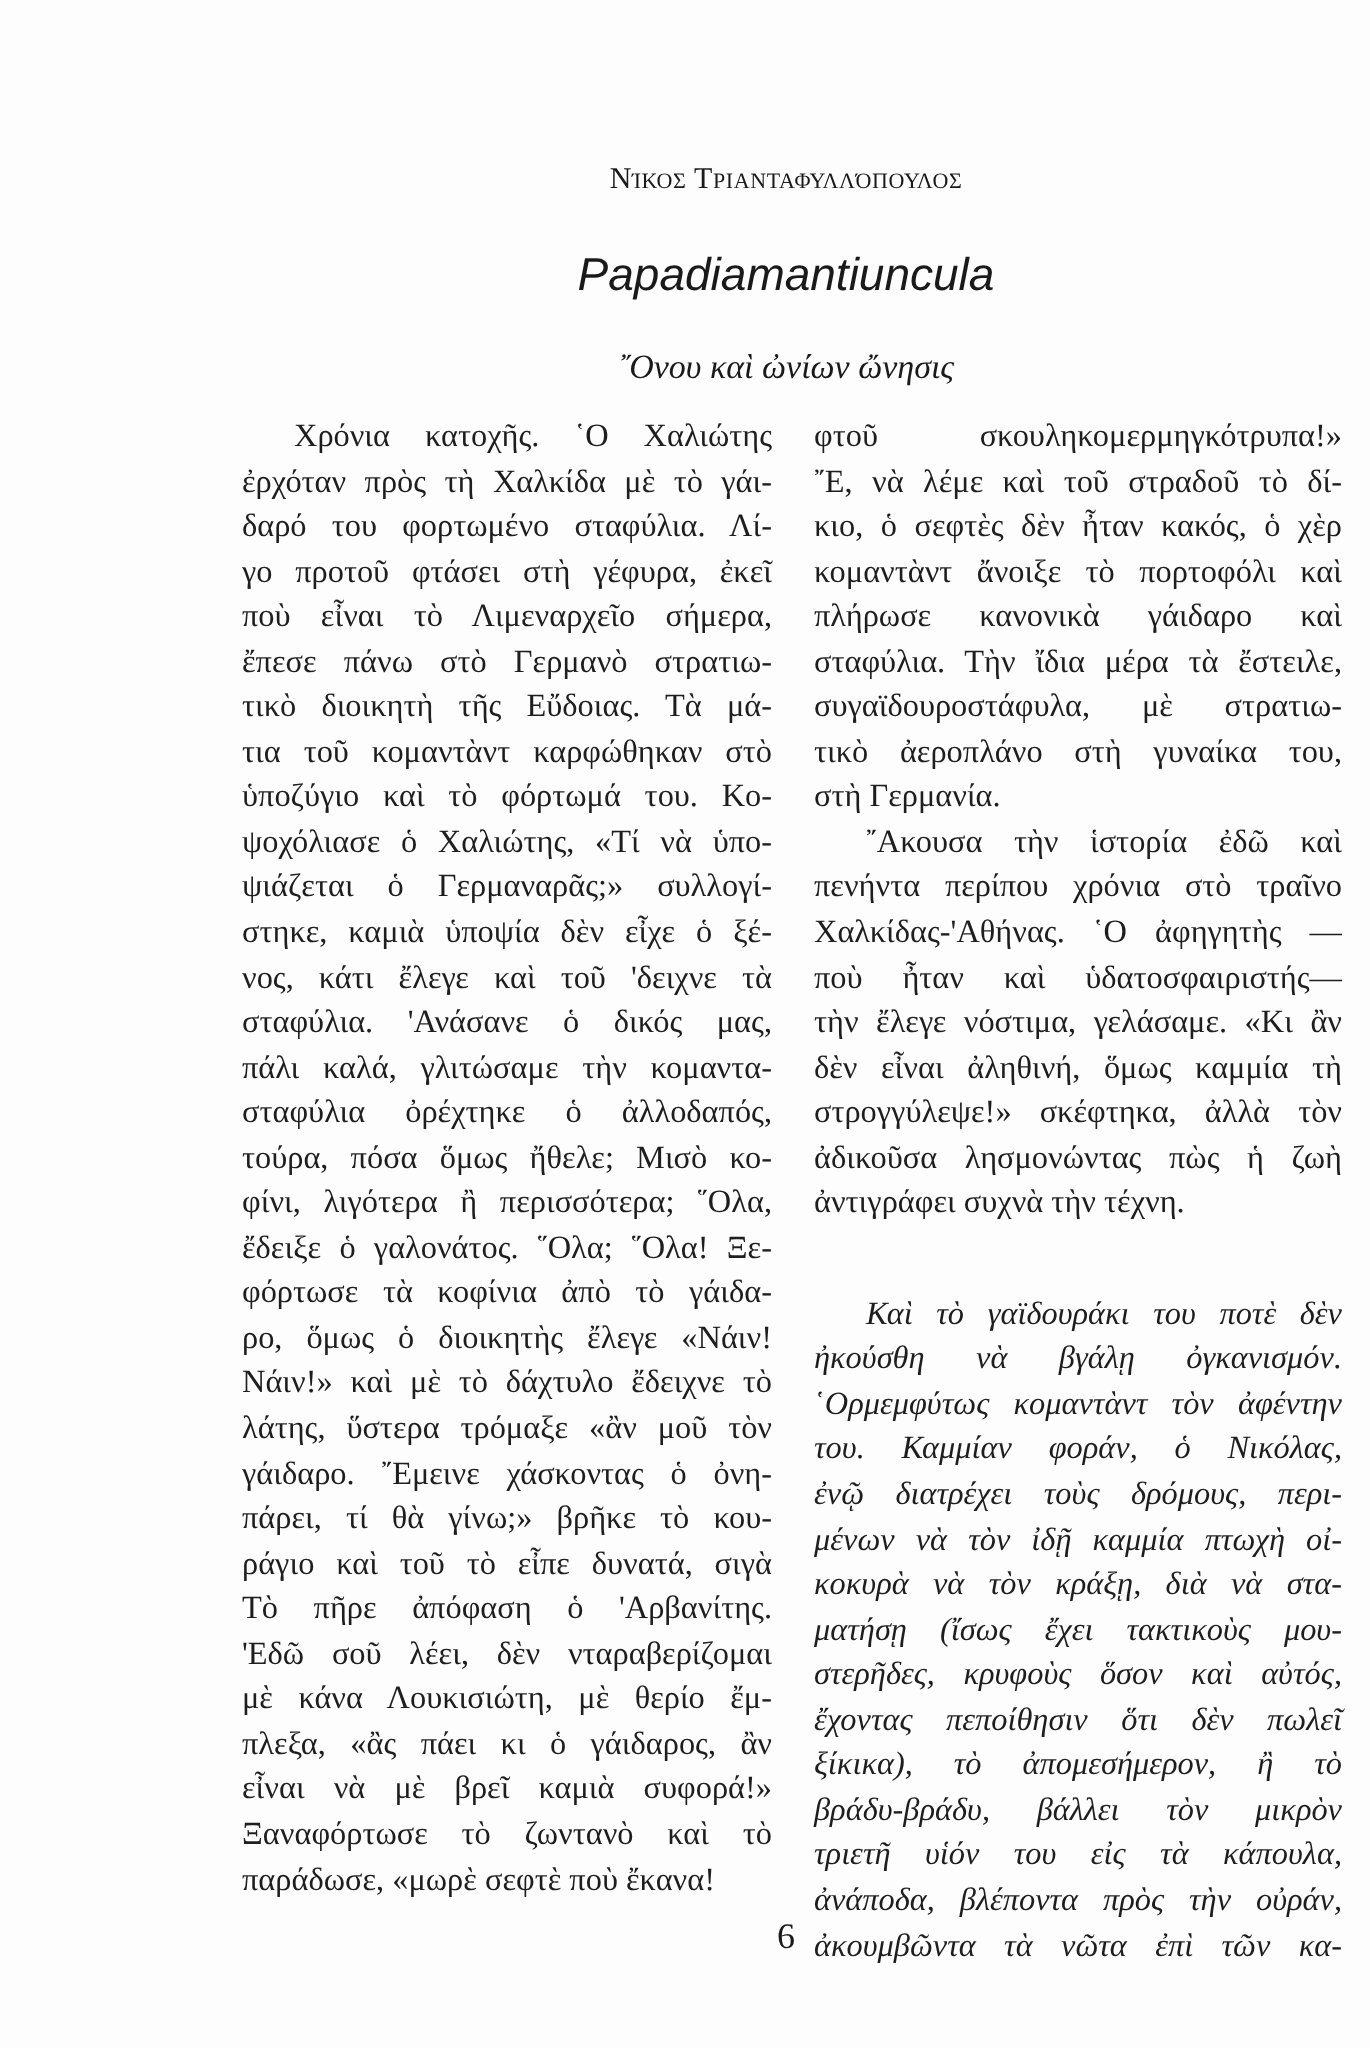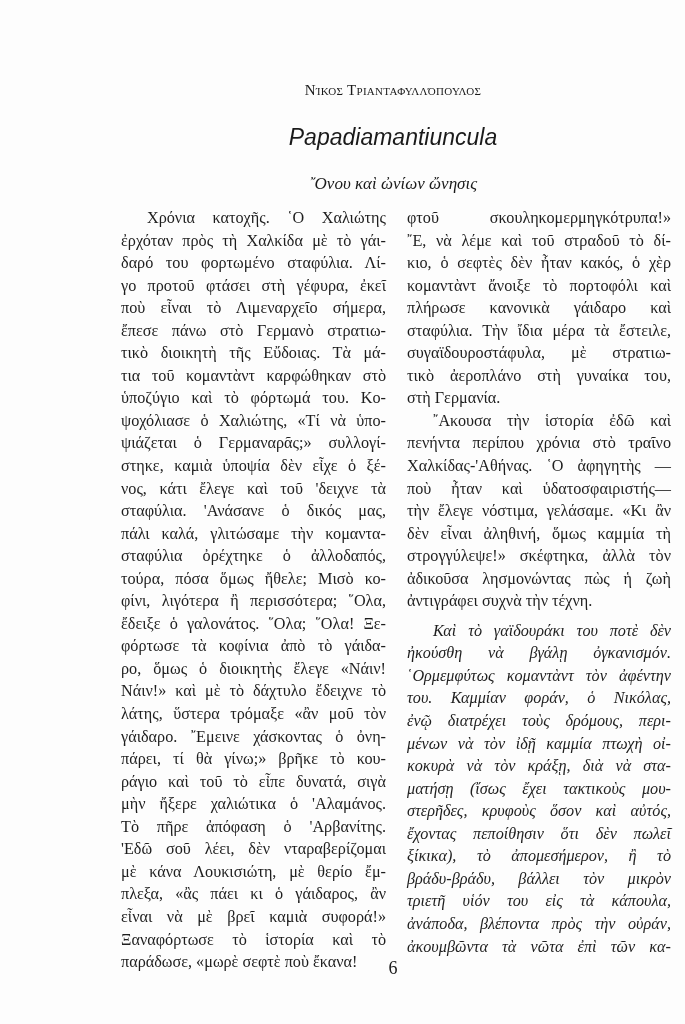--- a/index.html
+++ b/index.html
@@ -60,21 +60,21 @@
       text-align-last: justify;
       height: 22.55px;
     }
     .column .line.last {
       text-align-last: left;
     }
     .column .line.indent {
       padding-left: 26px;
     }
     .column .line.gap {
-      margin-top: 7px;
+      margin-top: 33px;
     }
     .column .italic .line {
       font-style: italic;
     }
     #col-left {
       left: 105px;
       width: 265px;
       margin-left: 16px;
     }
     #col-right {
@@ -120,27 +120,26 @@
         <span class="line">τούρα, πόσα ὅμως ἤθελε; Μισὸ κο-</span>
         <span class="line">φίνι, λιγότερα ἢ περισσότερα; ῞Ολα,</span>
         <span class="line">ἔδειξε ὁ γαλονάτος. ῞Ολα; ῞Ολα! Ξε-</span>
         <span class="line">φόρτωσε τὰ κοφίνια ἀπὸ τὸ γάιδα-</span>
         <span class="line">ρο, ὅμως ὁ διοικητὴς ἔλεγε «Νάιν!</span>
         <span class="line">Νάιν!» καὶ μὲ τὸ δάχτυλο ἔδειχνε τὸ</span>
         <span class="line">λάτης, ὕστερα τρόμαξε «ἂν μοῦ τὸν</span>
         <span class="line">γάιδαρο. ῎Εμεινε χάσκοντας ὁ ὀνη-</span>
         <span class="line">πάρει, τί θὰ γίνω;» βρῆκε τὸ κου-</span>
         <span class="line">ράγιο καὶ τοῦ τὸ εἶπε δυνατά, σιγὰ</span>
-        <span class="line">μὴν ἤξερε χαλιώτικα ὁ 'Αλαμάνος.</span>
         <span class="line">Τὸ πῆρε ἀπόφαση ὁ 'Αρβανίτης.</span>
         <span class="line">'Εδῶ σοῦ λέει, δὲν νταραβερίζομαι</span>
         <span class="line">μὲ κάνα Λουκισιώτη, μὲ θερίο ἔμ-</span>
         <span class="line">πλεξα, «ἂς πάει κι ὁ γάιδαρος, ἂν</span>
         <span class="line">εἶναι νὰ μὲ βρεῖ καμιὰ συφορά!»</span>
-        <span class="line">Ξαναφόρτωσε τὸ ἱστορία καὶ τὸ</span>
+        <span class="line">Ξαναφόρτωσε τὸ ζωντανὸ καὶ τὸ</span>
         <span class="line last">παράδωσε, «μωρὲ σεφτὲ ποὺ ἔκανα!</span>
       </div>
   </div>
 
   <div class="column" id="col-right">
     <div class="paragraph">
         <span class="line">φτοῦ σκουληκομερμηγκότρυπα!»</span>
         <span class="line">῎Ε, νὰ λέμε καὶ τοῦ στραδοῦ τὸ δί-</span>
         <span class="line">κιο, ὁ σεφτὲς δὲν ἦταν κακός, ὁ χὲρ</span>
         <span class="line">κομαντὰντ ἄνοιξε τὸ πορτοφόλι καὶ</span>

